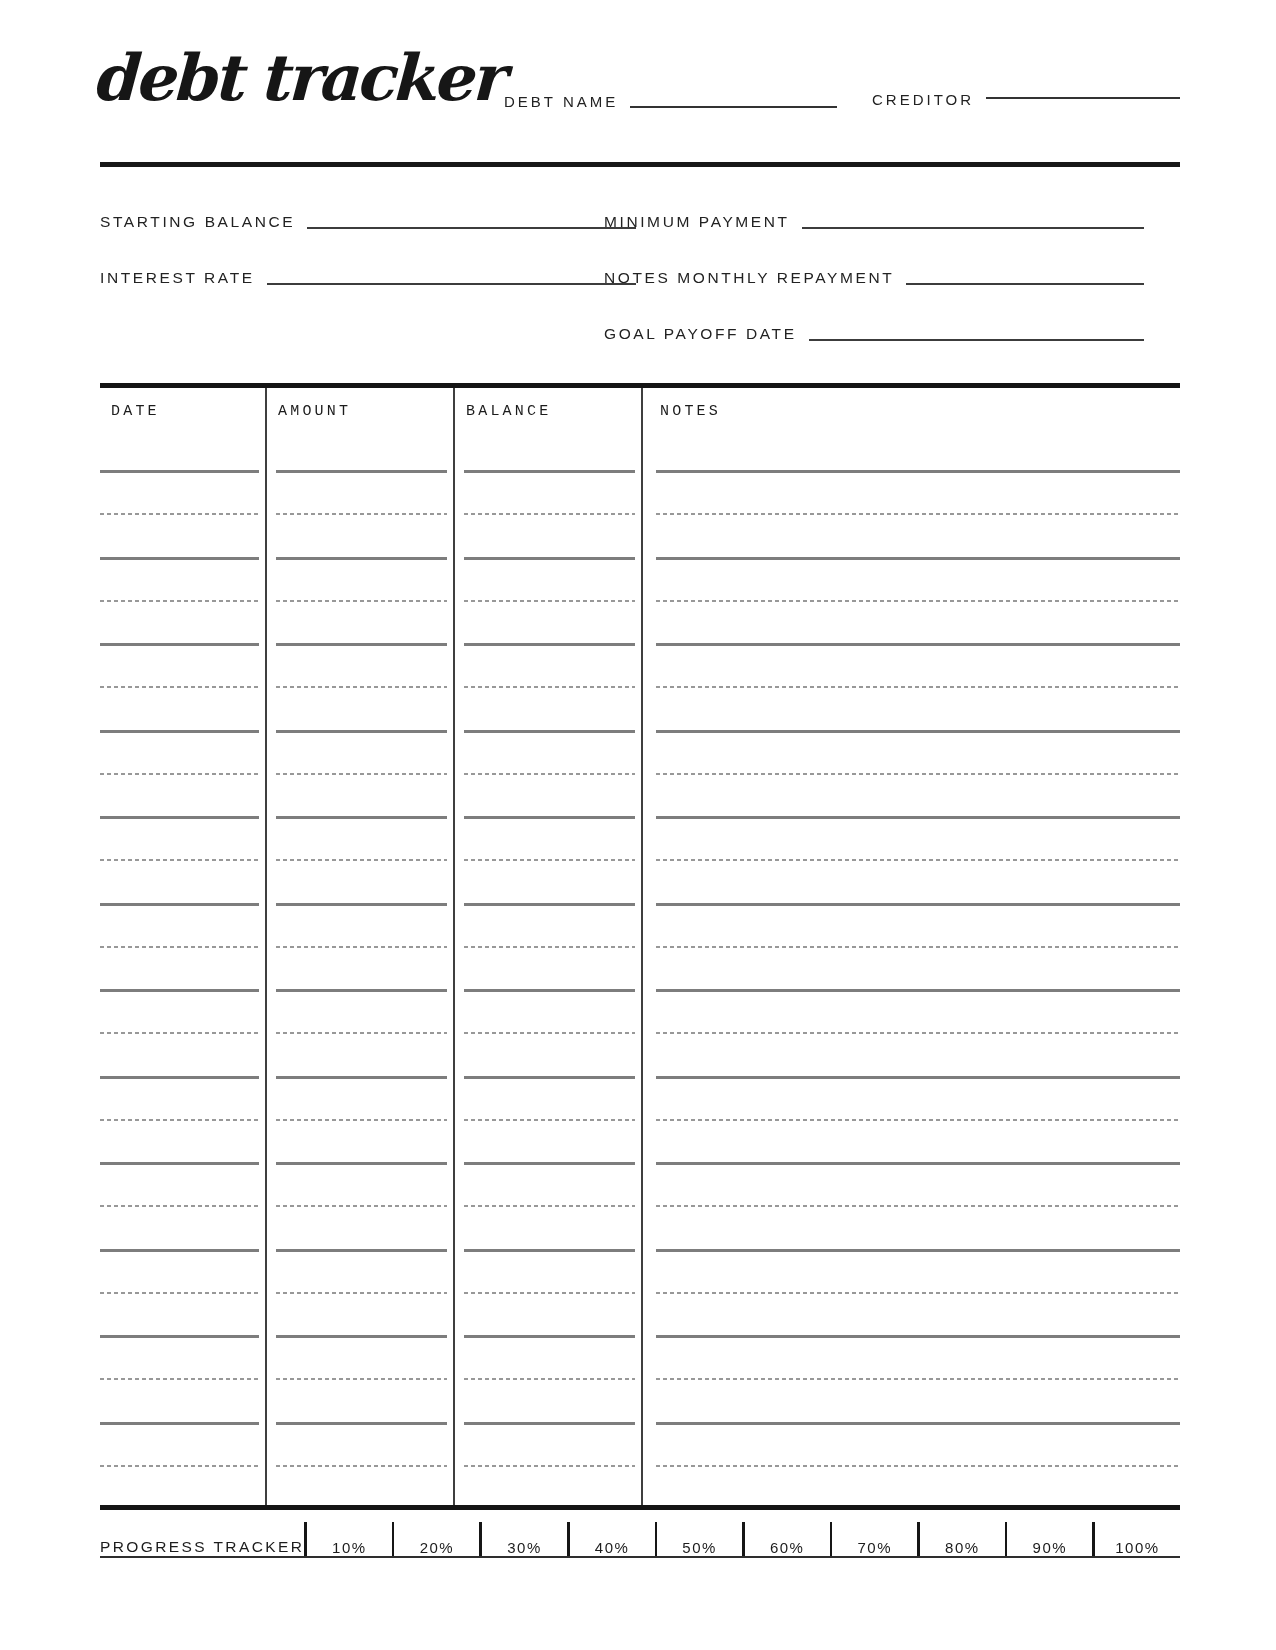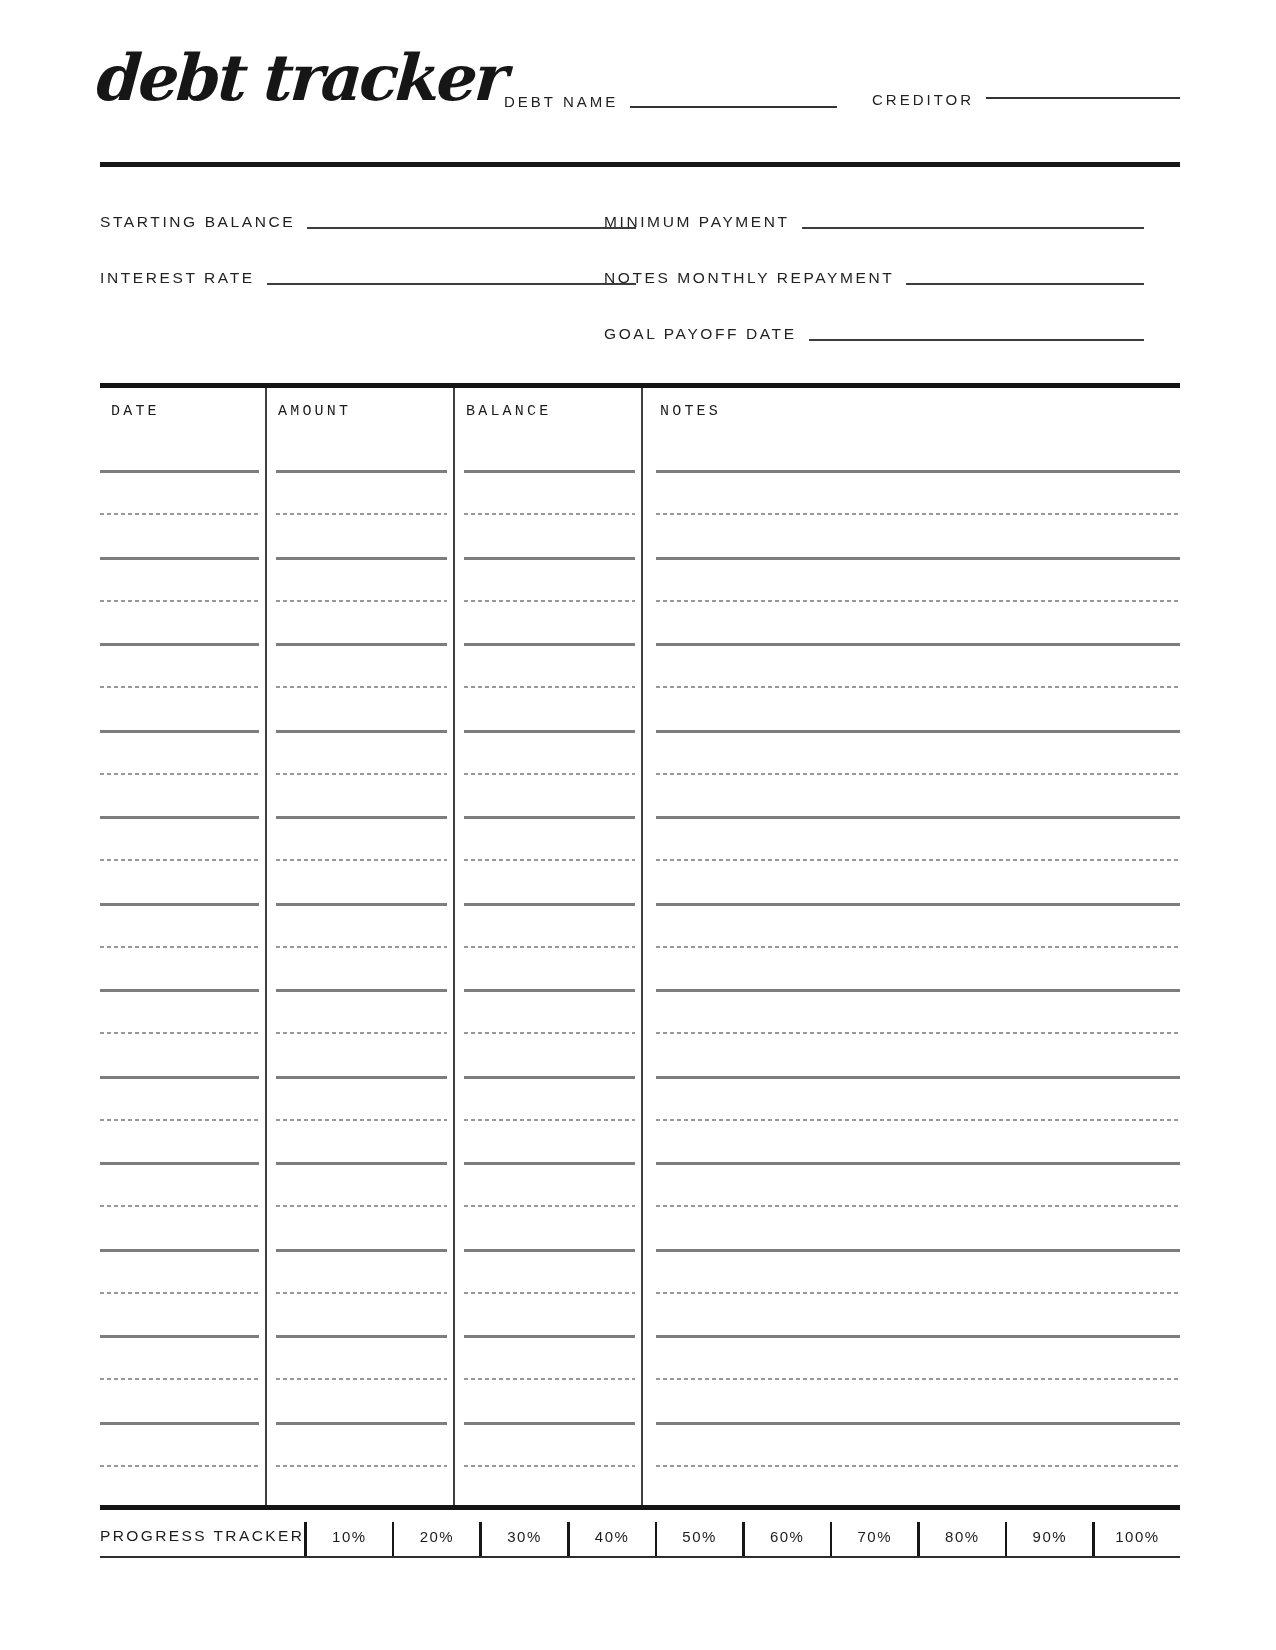--- a/index.html
+++ b/index.html
@@ -130,21 +130,21 @@
   .table-col.c-notes   .row-line { left: 13px; right: 0; }
 
   
   .progress-row {
     position: absolute;
     left: 100px;
     width: 1080px;
     top: 1516px;
     height: 42px;
     display: flex;
-    align-items: center;
+    align-items: flex-end;
     border-bottom: 2px solid #2e2e2e;
   }
   .progress-label {
     flex: 0 0 186px;
     font-size: 15.5px;
     letter-spacing: 2.4px;
     color: #1c1c1c;
     white-space: nowrap;
   }
   .progress-divider {

